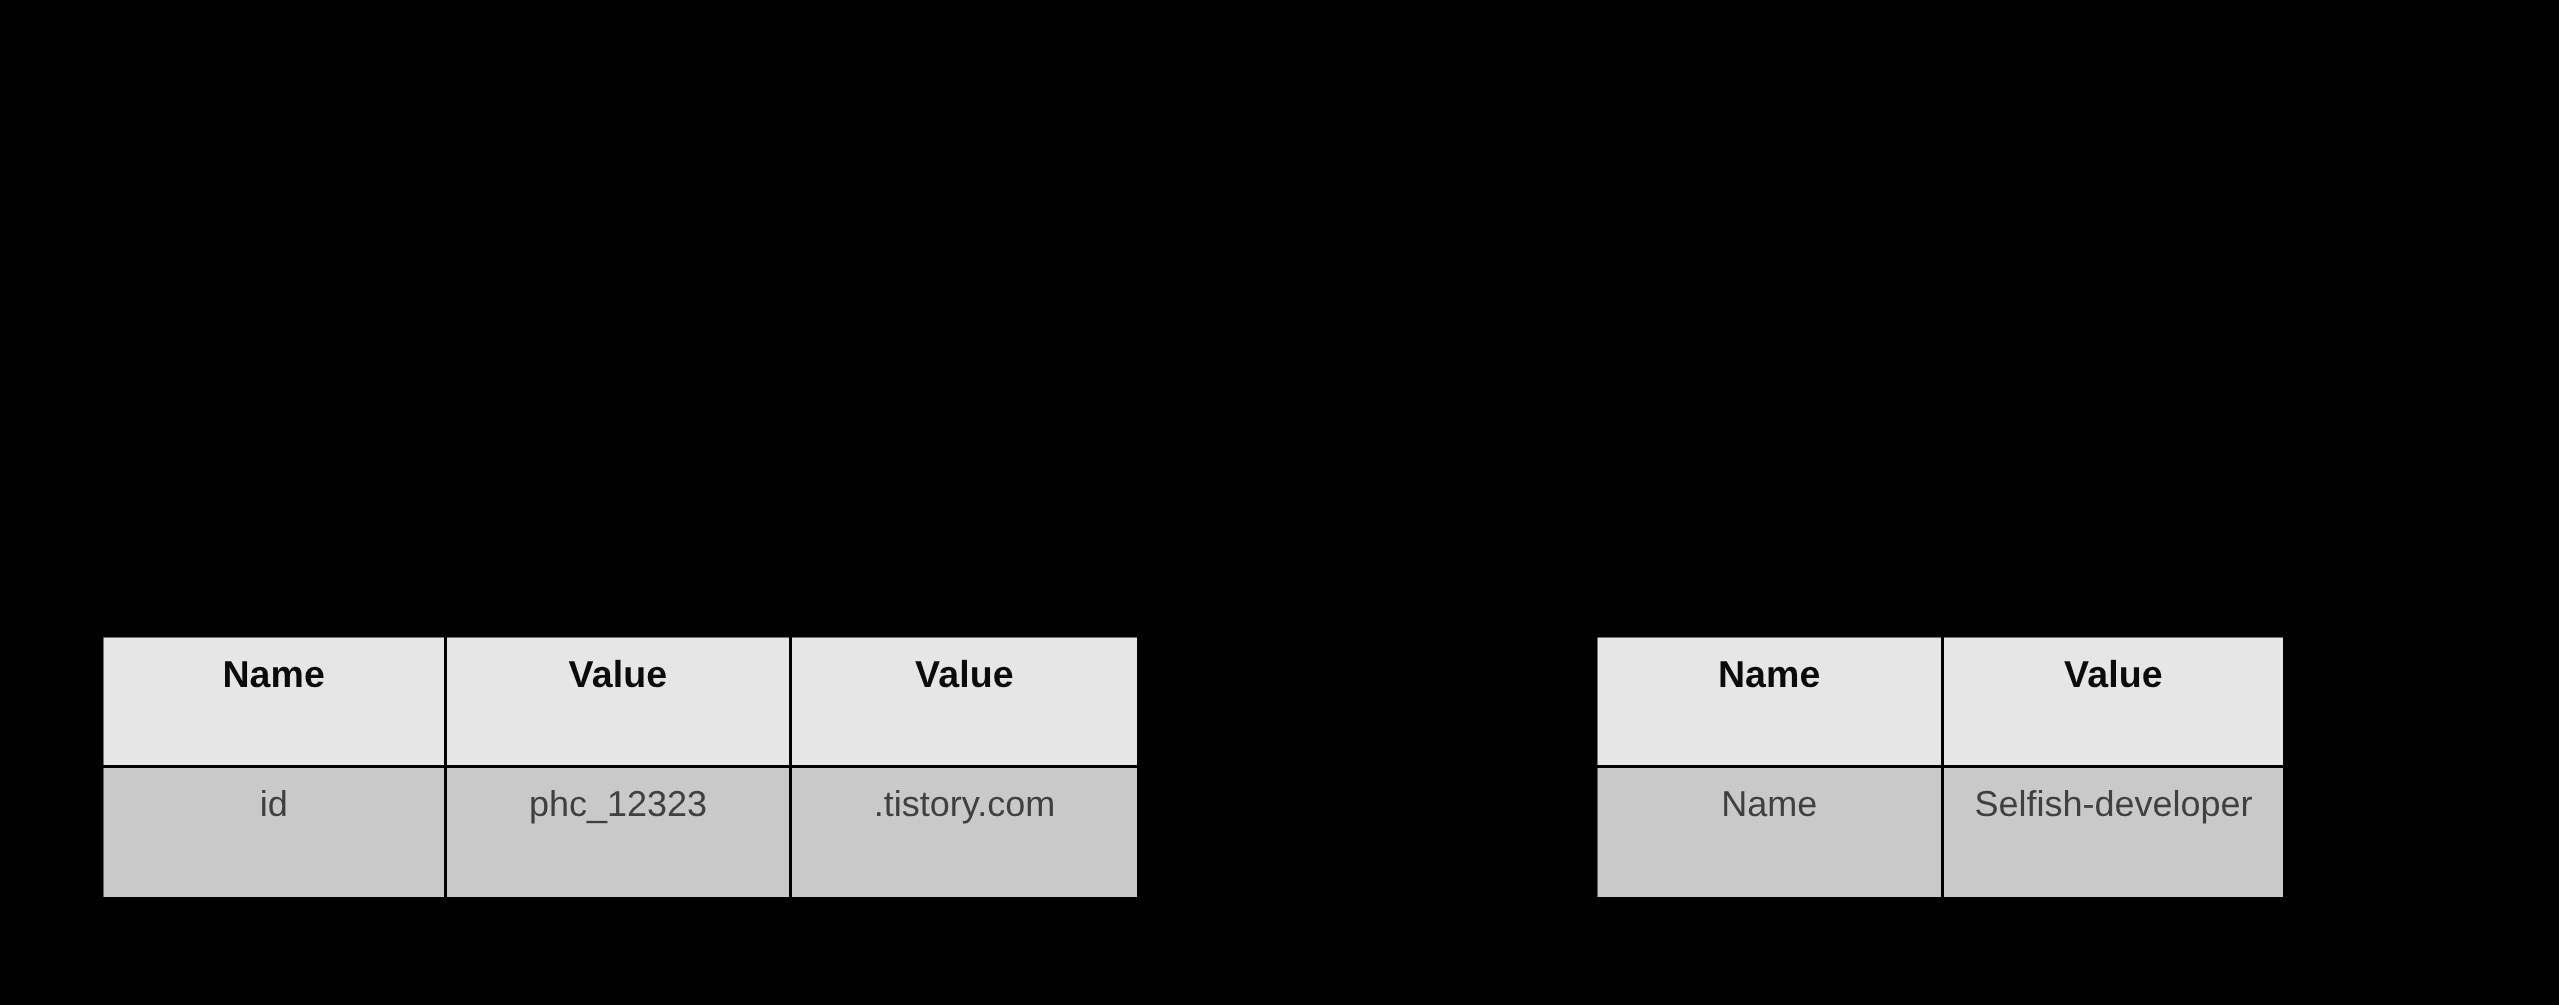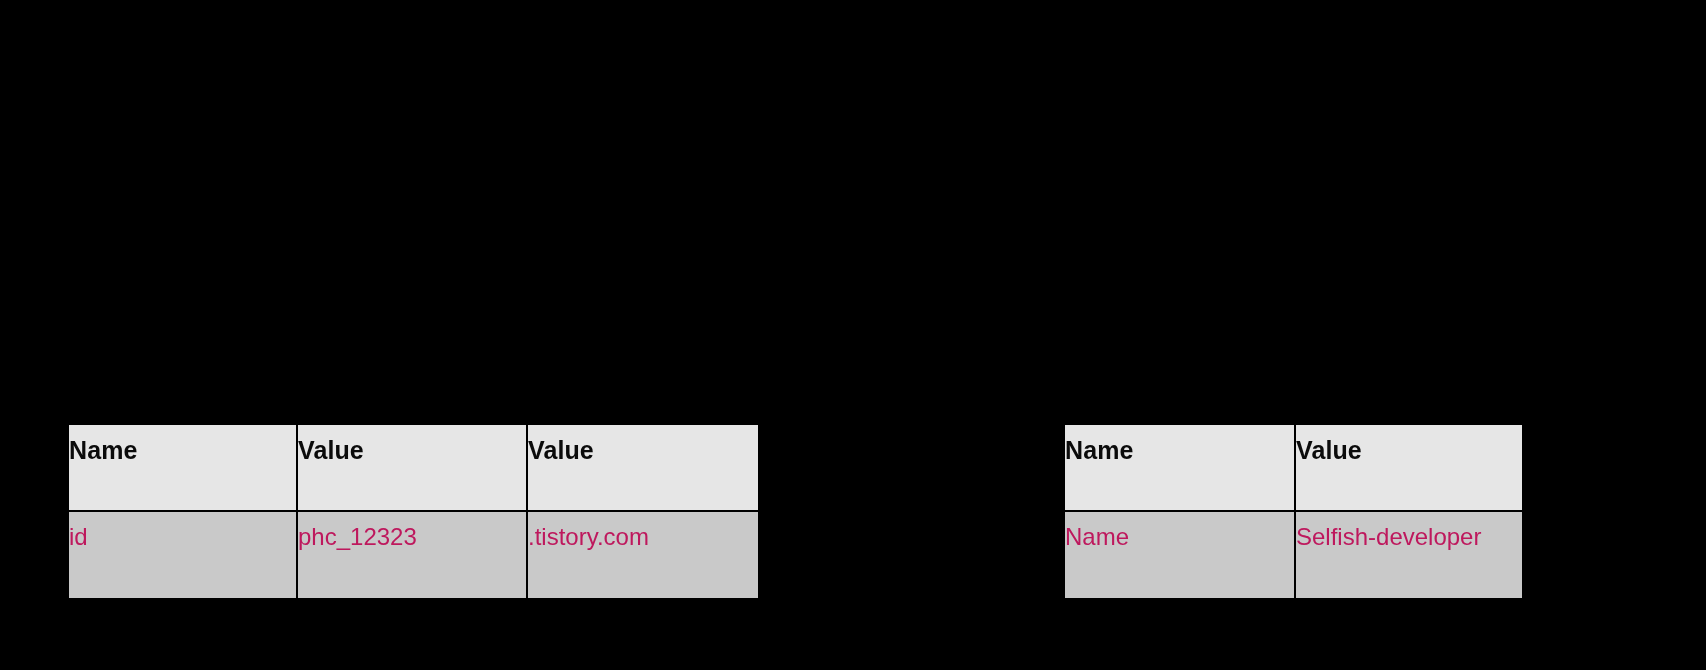--- a/index.html
+++ b/index.html
@@ -28,38 +28,38 @@
     position: absolute;
     border-collapse: collapse;
     table-layout: fixed;
     background: #000000;
   }
   .cookie-table td,
   .cookie-table th {
     border: 2px solid #000000;
     padding: 0;
     vertical-align: top;
-    text-align: left;
+    text-align: center;
     box-sizing: border-box;
   }
 
   .cookie-table thead th {
     background: #e6e6e6;
     height: 87px;
     font-weight: bold;
     font-size: 25px;
     color: #0b0b0b;
     letter-spacing: 0.1px;
   }
   .cookie-table tbody td {
     background: #c9c9c9;
     height: 88px;
     font-weight: normal;
     font-size: 24px;
-    color: #be185d;
+    color: #404040;
   }
 
   .cell-inner {
     display: block;
     padding-top: 12px;
     line-height: 1.1;
     white-space: nowrap;
   }
   .cookie-table thead .cell-inner { padding-top: 12px; }
   .cookie-table tbody .cell-inner { padding-top: 12px; }

